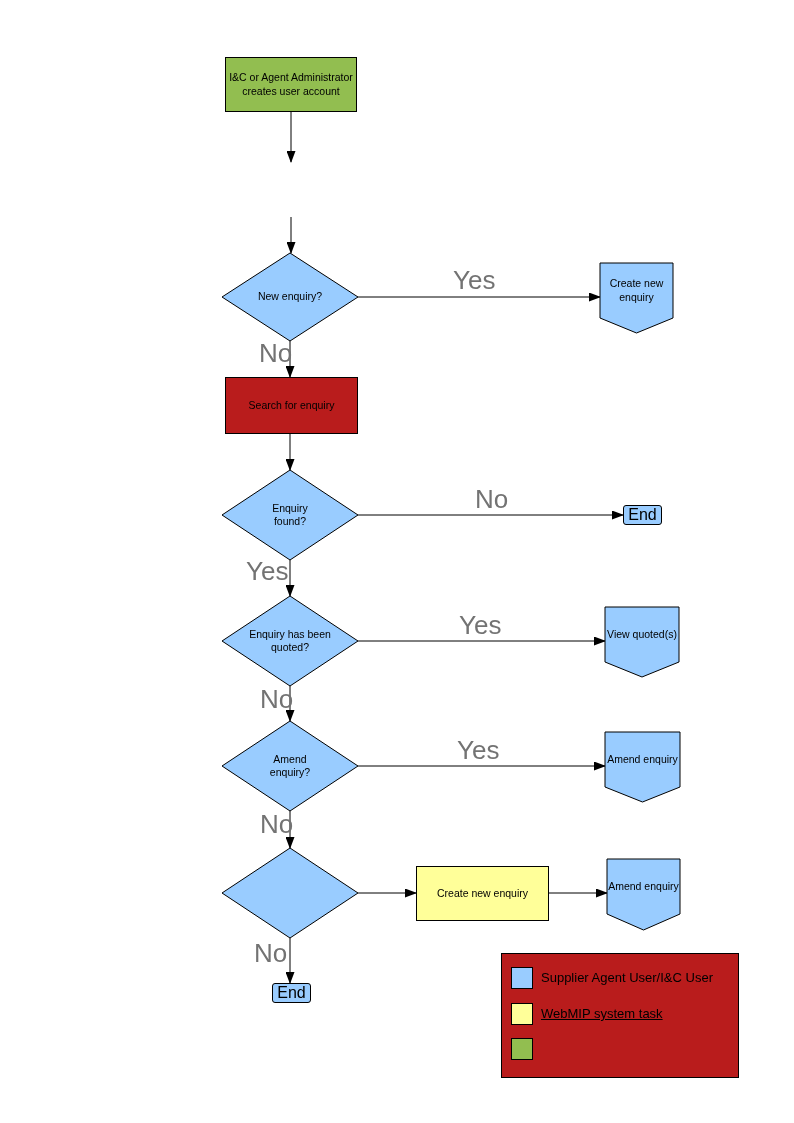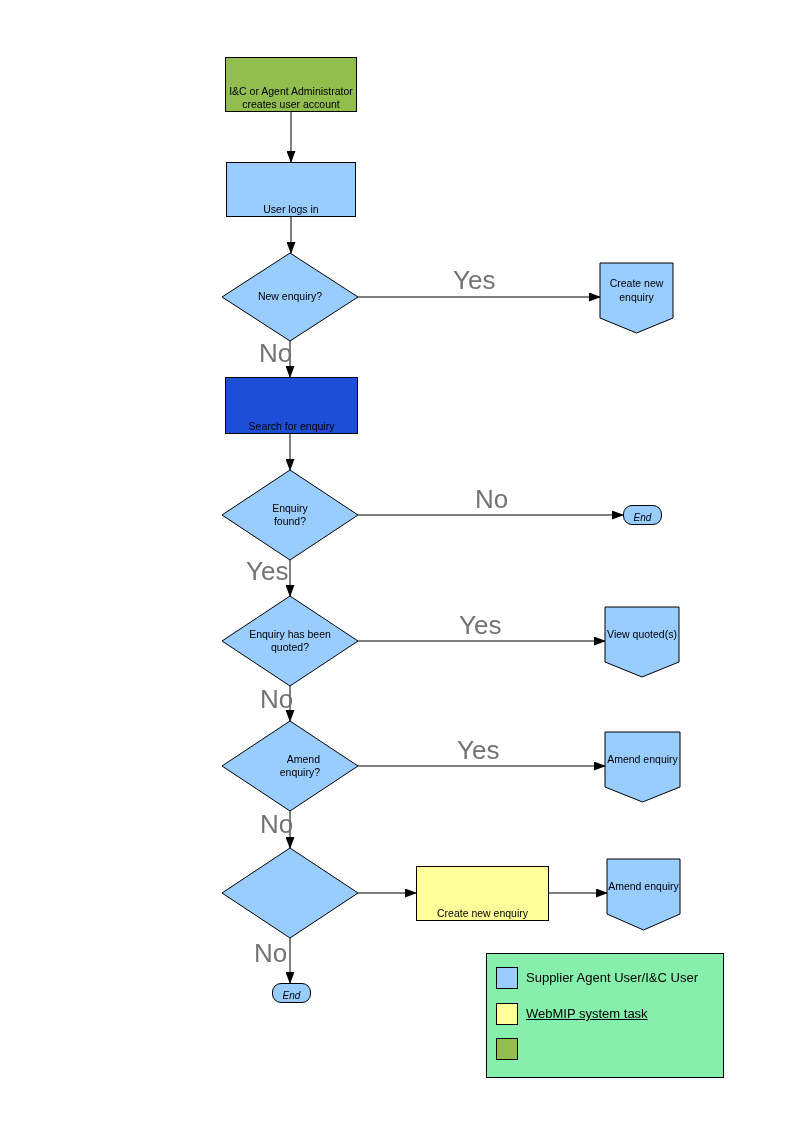--- a/index.html
+++ b/index.html
@@ -5,32 +5,32 @@
   html,body{margin:0;padding:0;background:#ffffff;}
   .canvas{
     position:relative;width:794px;height:1123px;background:#ffffff;
     font-family:"Liberation Sans",sans-serif;color:#000;overflow:hidden;
   }
   svg.wires{position:absolute;left:0;top:0;width:794px;height:1123px;}
   svg .shape{stroke:#000;stroke-width:1;}
   svg line{stroke:#000;stroke-width:1;}
   .node{
     position:absolute;box-sizing:border-box;border:1px solid #000;
-    display:flex;align-items:flex-end;justify-content:center;
+    display:flex;align-items:center;justify-content:center;
     text-align:center;font-size:10.5px;line-height:1.25;
   }
-  .terminator{border-radius:9px;font-size:10px;font-style:italic;}
+  .terminator{border-radius:3px;font-size:16px;}
   .overlay-label{
     position:absolute;display:flex;align-items:center;justify-content:center;
     text-align:center;font-size:10.5px;line-height:1.25;pointer-events:none;
   }
   .branch-label{position:absolute;font-size:26px;line-height:1.1;color:#737373;}
   .legend{
-    position:absolute;left:486px;top:953px;width:238px;height:125px;
-    border:1px solid #000;background:#86efac;box-sizing:border-box;
+    position:absolute;left:501px;top:953px;width:238px;height:125px;
+    border:1px solid #000;background:#b91c1c;box-sizing:border-box;
   }
   .legend .swatch{position:absolute;left:9px;width:22px;height:22px;border:1px solid #000;box-sizing:border-box;}
   .legend .ltext{position:absolute;left:39px;font-size:13px;line-height:1.25;width:195px;}
 </style>
 </head>
 <body>
 
 <div class="canvas">
 
   <svg class="wires">
@@ -65,25 +65,22 @@
     <polygon class="shape" points="600,263 673,263 673,318 636.5,333 600,318" fill="#99CCFF"></polygon>
     <polygon class="shape" points="605,607 679,607 679,662 642,677 605,662" fill="#99CCFF"></polygon>
     <polygon class="shape" points="605,732 680,732 680,787 642.5,802 605,787" fill="#99CCFF"></polygon>
     <polygon class="shape" points="607,859 680,859 680,914 643.5,930 607,914" fill="#99CCFF"></polygon>
   </svg>
 
   <div class="node" style="left: 225px; top: 57px; width: 132px; height: 55px; background-color: rgb(146, 190, 80);">
     <span>I&amp;C or Agent Administrator creates user account</span>
   </div>
 
-  <div class="node" style="left: 226px; top: 162px; width: 130px; height: 55px; background-color: rgb(153, 204, 255);">
-    <span>User logs in</span>
-  </div>
 
-  <div class="node" style="left: 225px; top: 377px; width: 133px; height: 57px; background-color: #1d4ed8;">
+  <div class="node" style="left: 225px; top: 377px; width: 133px; height: 57px; background-color: #b91c1c;">
     <span>Search for enquiry</span>
   </div>
 
   <div class="node" style="left: 416px; top: 866px; width: 133px; height: 55px; background-color: rgb(255, 255, 153);">
     <span>Create new enquiry</span>
   </div>
 
   <div class="node terminator" style="left: 623px; top: 505px; width: 39px; height: 20px; background-color: rgb(153, 204, 255);">
     <span>End</span>
   </div>
@@ -93,21 +90,21 @@
 
   <div class="overlay-label" style="left:222px;top:253px;width:136px;height:88px;">
     <span style="width:110px;text-align:center;">New enquiry?</span>
   </div>
   <div class="overlay-label" style="left:222px;top:596px;width:136px;height:90px;">
     <span style="width:88px;">Enquiry has been quoted?</span>
   </div>
   <div class="overlay-label" style="left:222px;top:470px;width:136px;height:90px;">
     <span style="width:60px;">Enquiry found?</span>
   </div>
-  <div class="overlay-label" style="left:222px;top:721px;width:136px;height:90px;text-align:right;">
+  <div class="overlay-label" style="left:222px;top:721px;width:136px;height:90px;">
     <span style="width:60px;">Amend enquiry?</span>
   </div>
 
   <div class="overlay-label" style="left:600px;top:263px;width:73px;height:55px;">
     <span style="width:66px;">Create new enquiry</span>
   </div>
   <div class="overlay-label" style="left:605px;top:607px;width:74px;height:55px;">
     <span>View quoted(s)</span>
   </div>
   <div class="overlay-label" style="left:605px;top:732px;width:75px;height:55px;">

